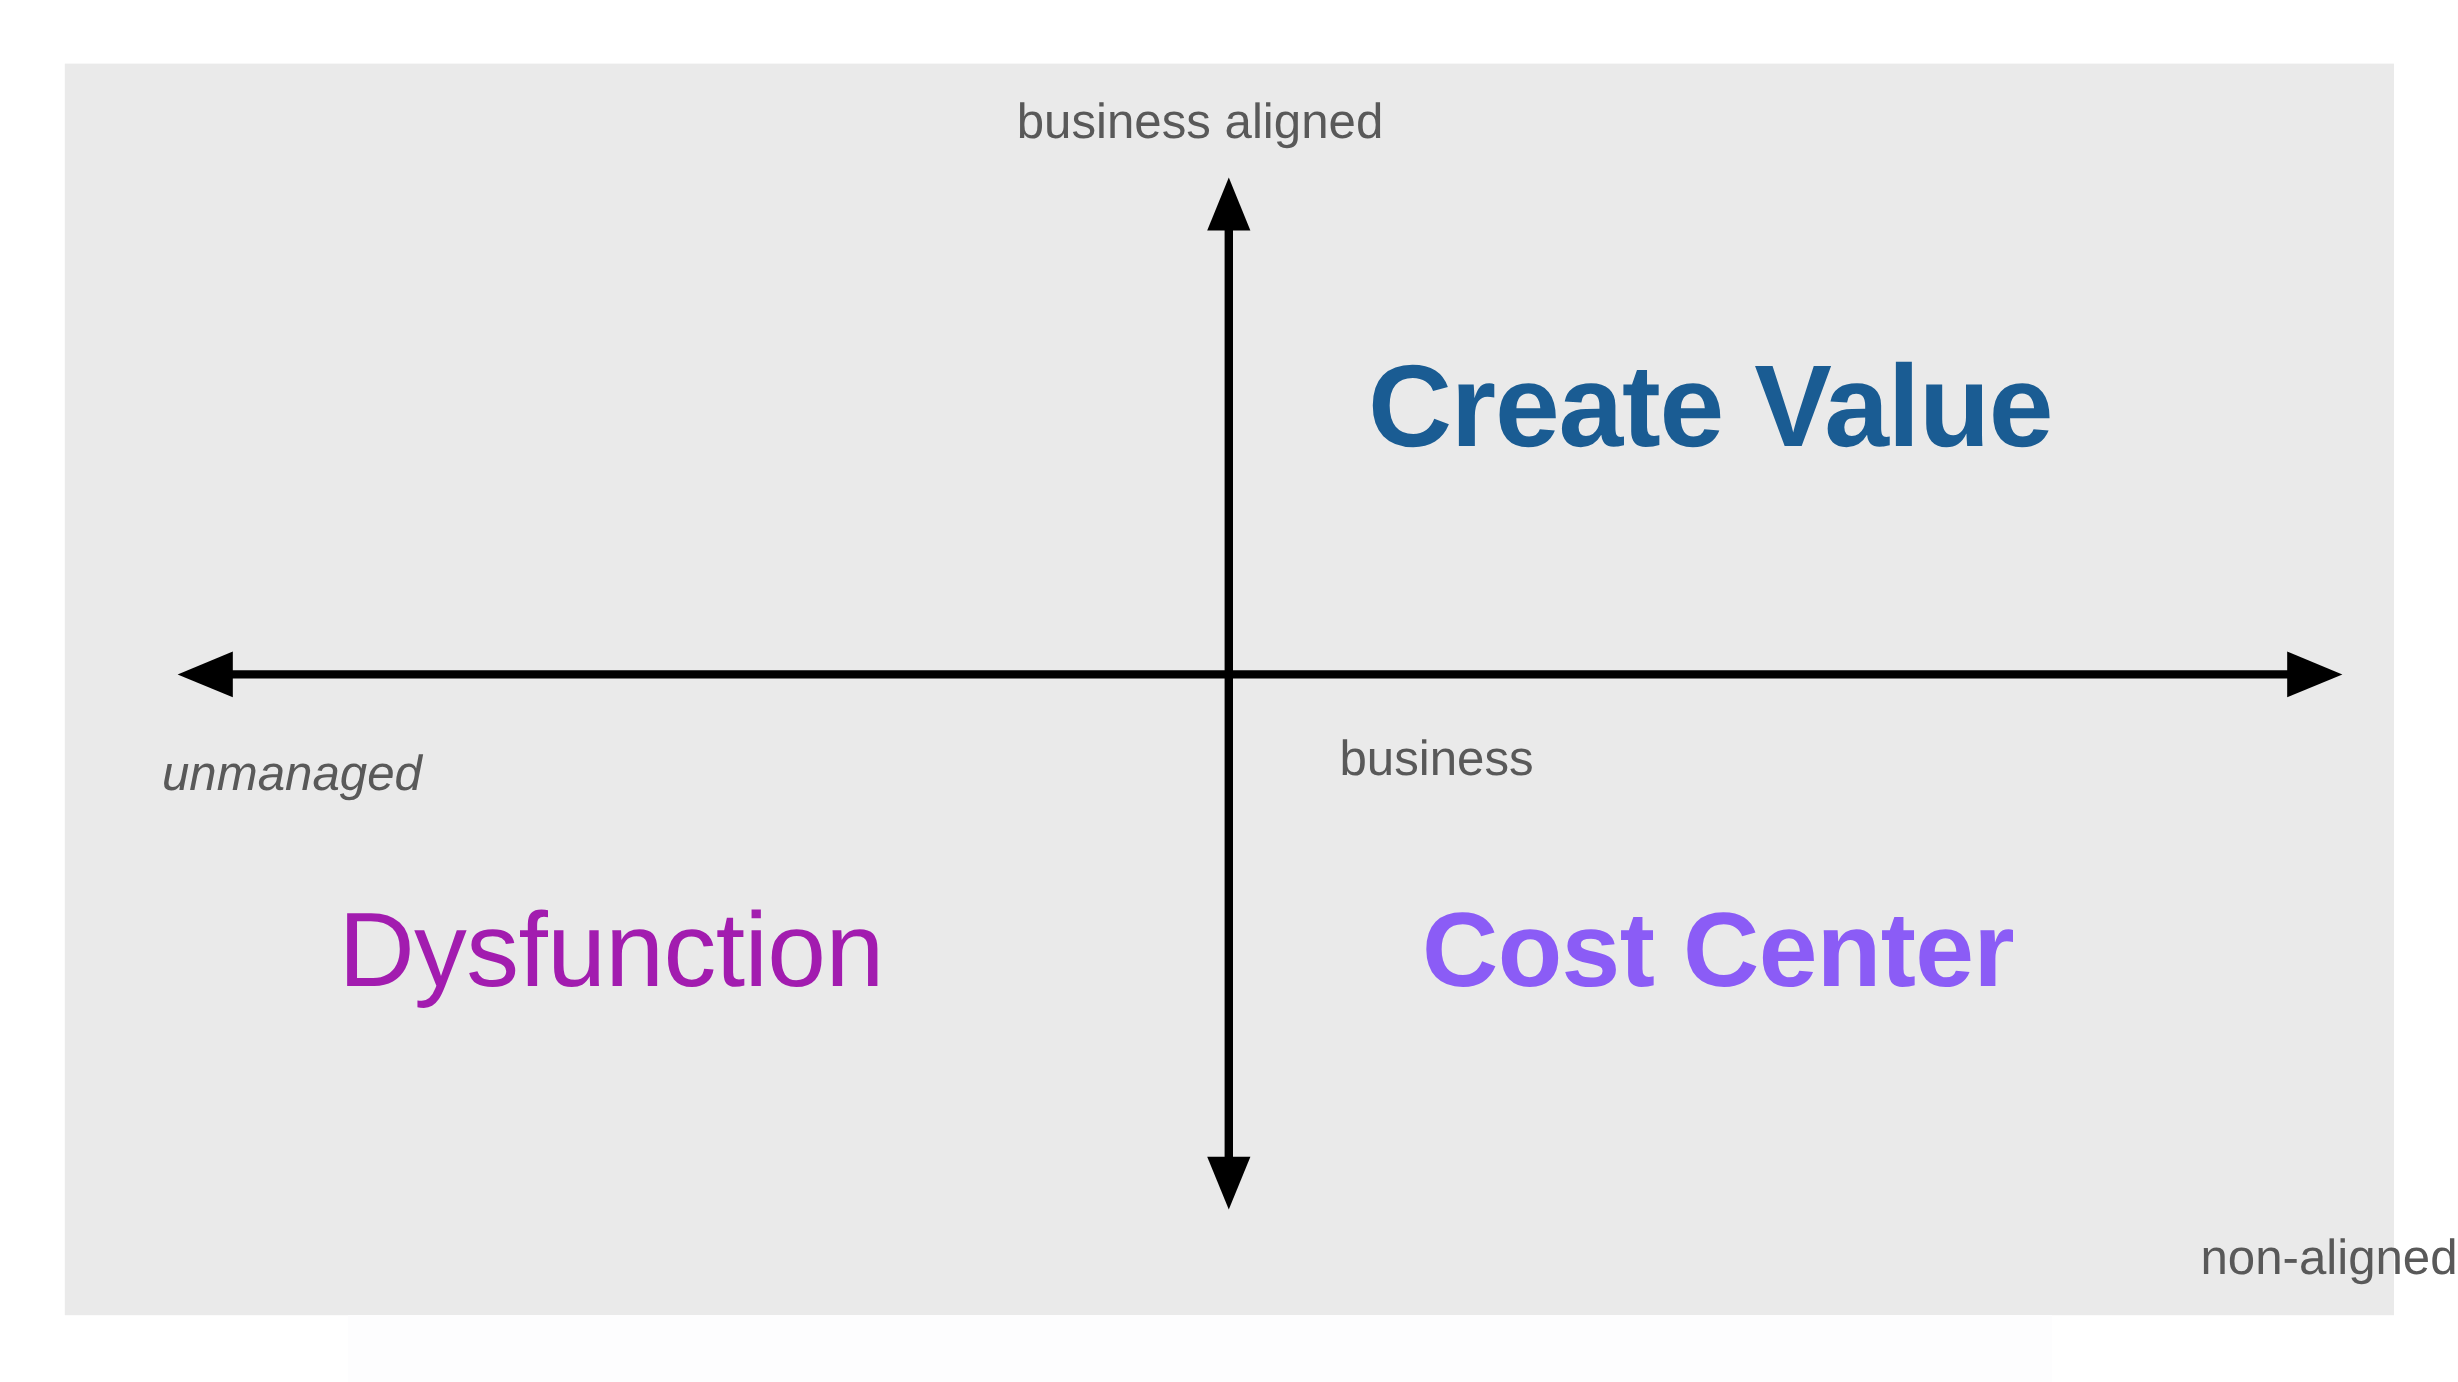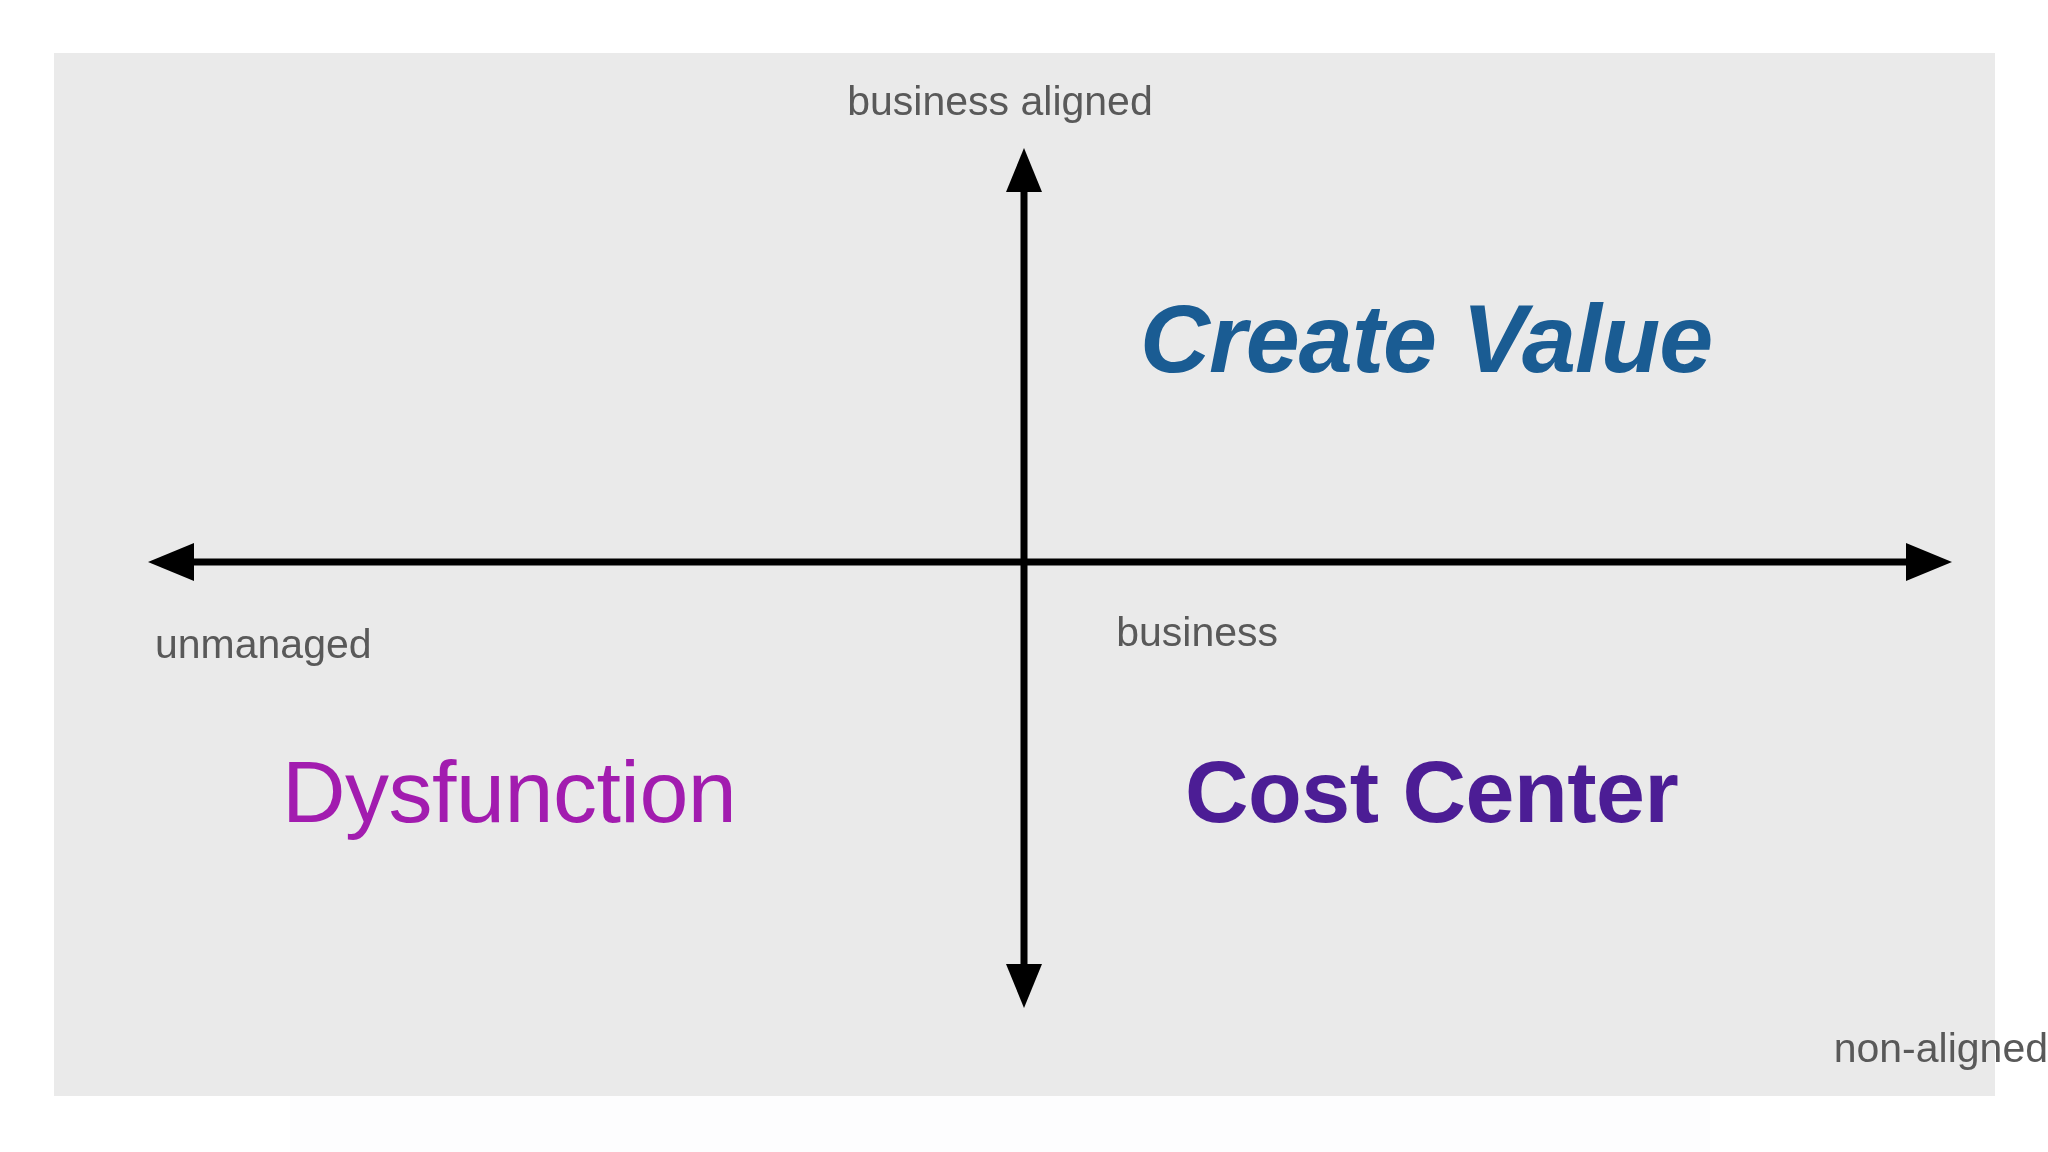--- a/index.html
+++ b/index.html
@@ -67,23 +67,24 @@
     width: 2000px;
     text-align: center;
   }
   #label-bottom {
     left: 0;
     top: 1026px;
     width: 2048px;
     text-align: right;
   }
   #label-left {
-    left: 155px;
+    left: 135px;
     top: 622px;
     text-align: right;
+    font-style: italic;
   }
   #label-right {
     right: 770px;
     top: 610px;
     text-align: right;
     width: 400px;
   }
 
   
   .quadrant {
@@ -92,28 +93,27 @@
     font-family: "Liberation Sans", sans-serif;
     line-height: 1;
   }
   #quad-create-value {
     left: 1140px;
     top: 290px;
     font-size: 97px;
     font-weight: 700;
     color: #1a5c93;
     letter-spacing: -1px;
-    font-style: italic;
   }
   #quad-cost-center {
     left: 1185px;
     top: 748px;
     font-size: 88px;
     font-weight: 700;
-    color: #4c1d95;
+    color: #8b5cf6;
     letter-spacing: -0.5px;
   }
   #quad-dysfunction {
     left: 282px;
     top: 748px;
     font-size: 88px;
     font-weight: 400;
     color: #a21caf;
     letter-spacing: -0.5px;
   }

